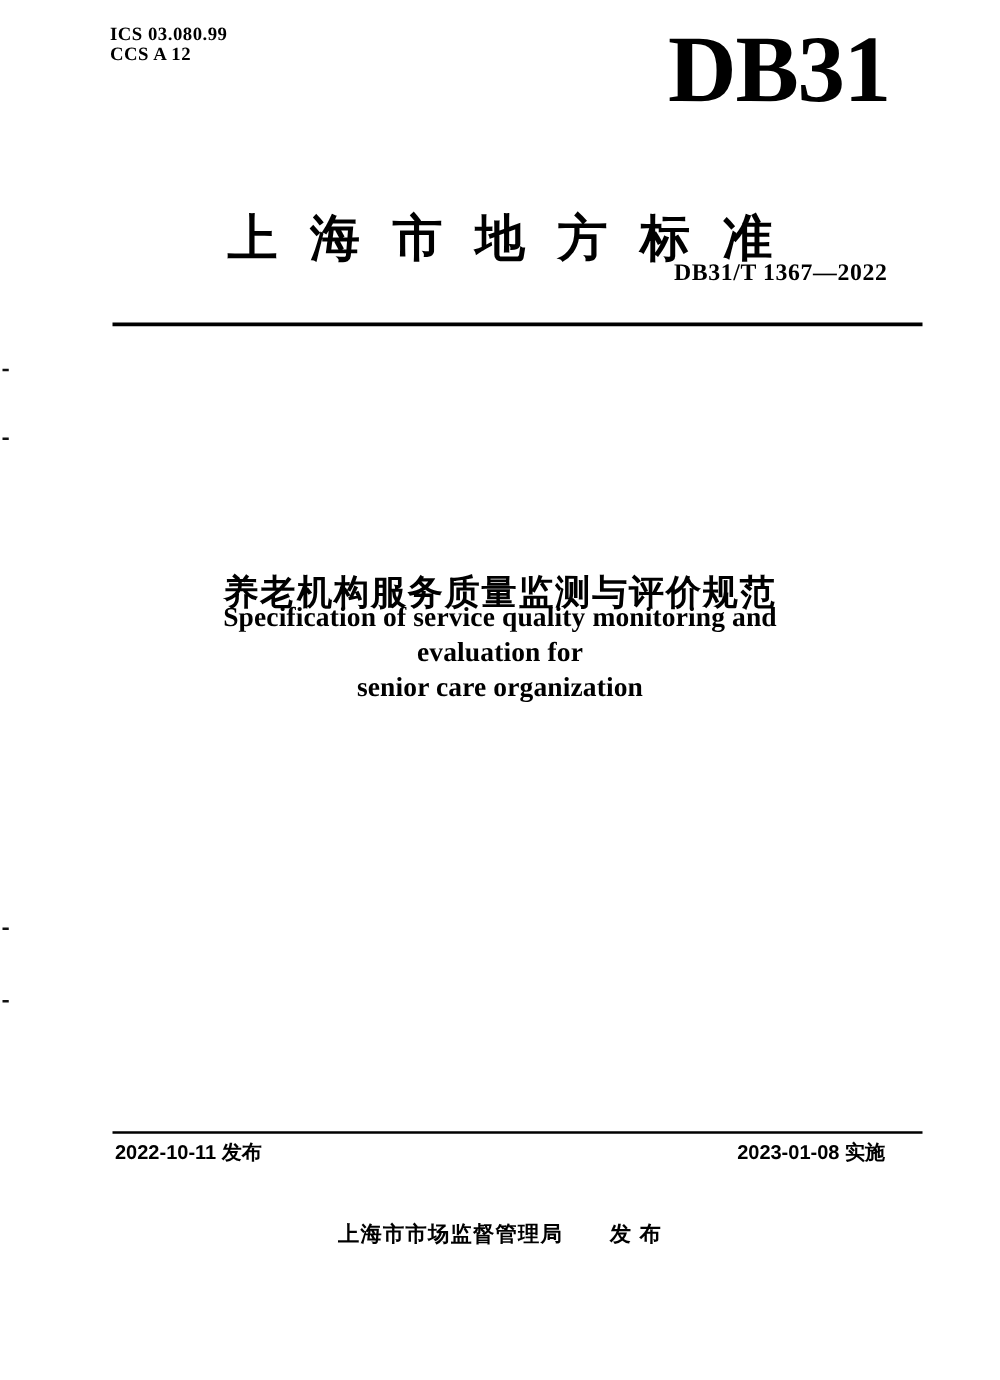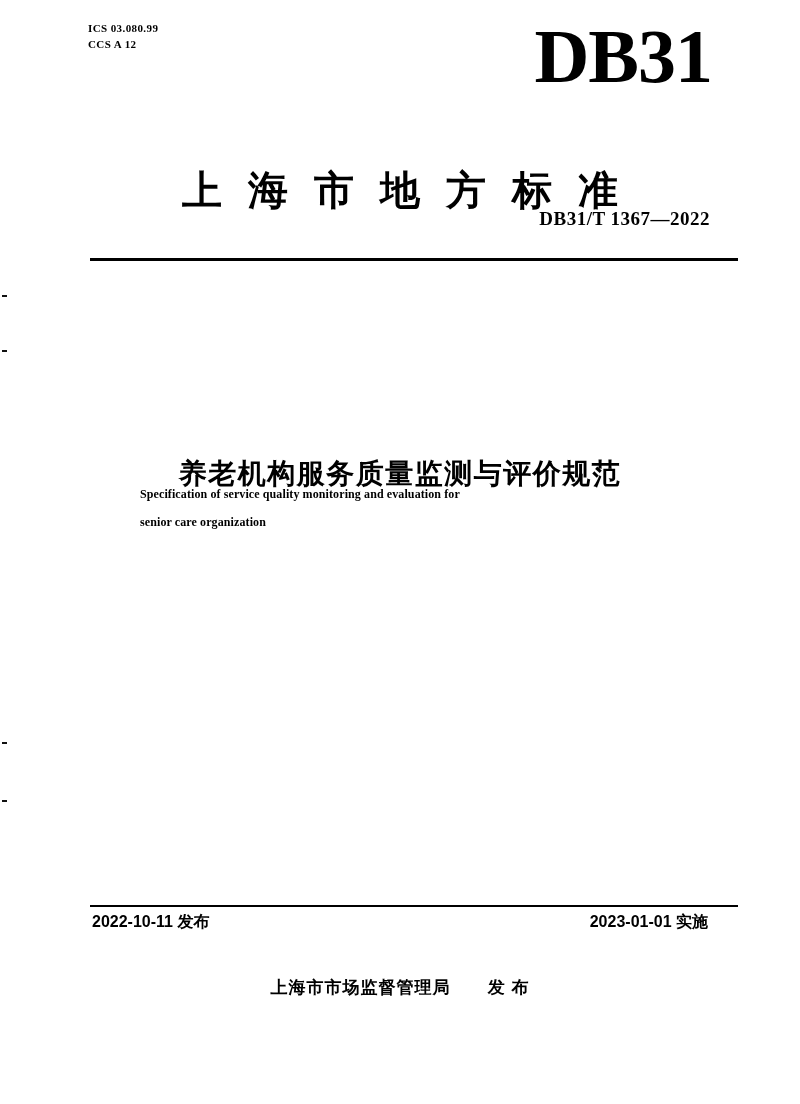--- a/index.html
+++ b/index.html
@@ -40,21 +40,21 @@
     right: 88px;
     height: 120px;
   }
 
   .ics-lines {
     position: absolute;
     top: 0;
     left: 0;
     font-family: "Liberation Serif", serif;
     font-weight: bold;
-    font-size: 11px;
+    font-size: 15px;
     line-height: 16px;
     letter-spacing: 0.4px;
   }
 
   .db-logo {
     position: absolute;
     top: -4px;
     right: 0px;
     font-family: "Liberation Serif", serif;
     font-weight: bold;
@@ -115,23 +115,24 @@
     font-size: 28px;
     letter-spacing: 1.5px;
     margin-top: 47px;
   }
 
   .doc-title-en {
     position: absolute;
     top: 480px;
     left: 140px;
     right: 140px;
-    font-family: "Liberation Serif", serif;
-    font-weight: bold;
-    font-size: 12px;
+    text-align: center;
+    font-family: "Liberation Serif", serif;
+    font-weight: bold;
+    font-size: 22px;
     line-height: 28px;
     letter-spacing: 0.1px;
   }
 
   .rule-bottom {
     position: absolute;
     top: 905px;
     left: 90px;
     width: 648px;
     height: 2px;
@@ -207,21 +208,21 @@
   <div class="doc-title-cn">养老机构服务质量监测与评价规范</div>
 
   <div class="doc-title-en">
     <div>Specification of service quality monitoring and evaluation for</div>
     <div>senior care organization</div>
   </div>
 
   <div class="rule-bottom"></div>
 
   <div class="issue-date">2022-10-11 发布</div>
-  <div class="effective-date">2023-01-01 实施</div>
+  <div class="effective-date">2023-01-08 实施</div>
 
   <div class="issuer">
     <span>上海市市场监督管理局</span>
     <span class="gap"></span>
     <span>发 布</span>
   </div>
 
   <div class="footer-mark"></div>
 </div>
 

